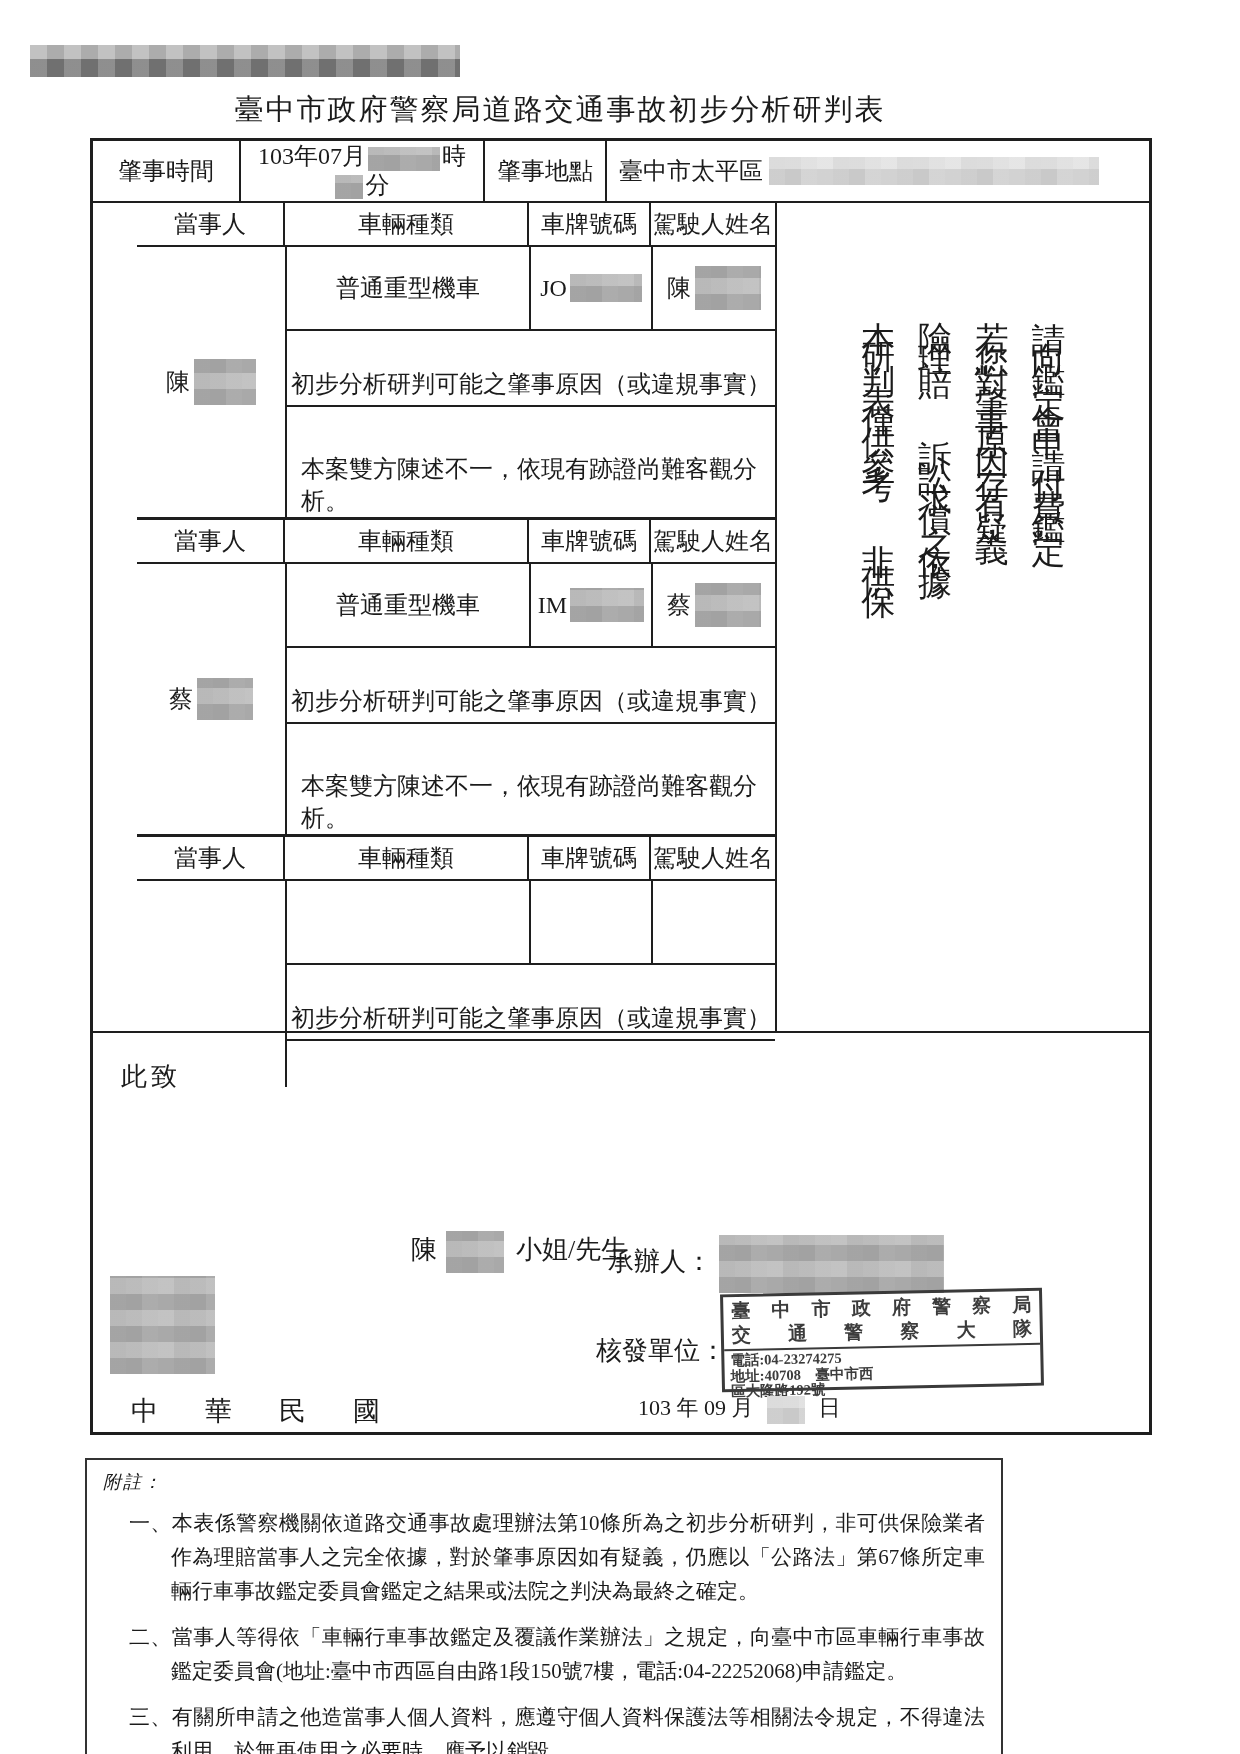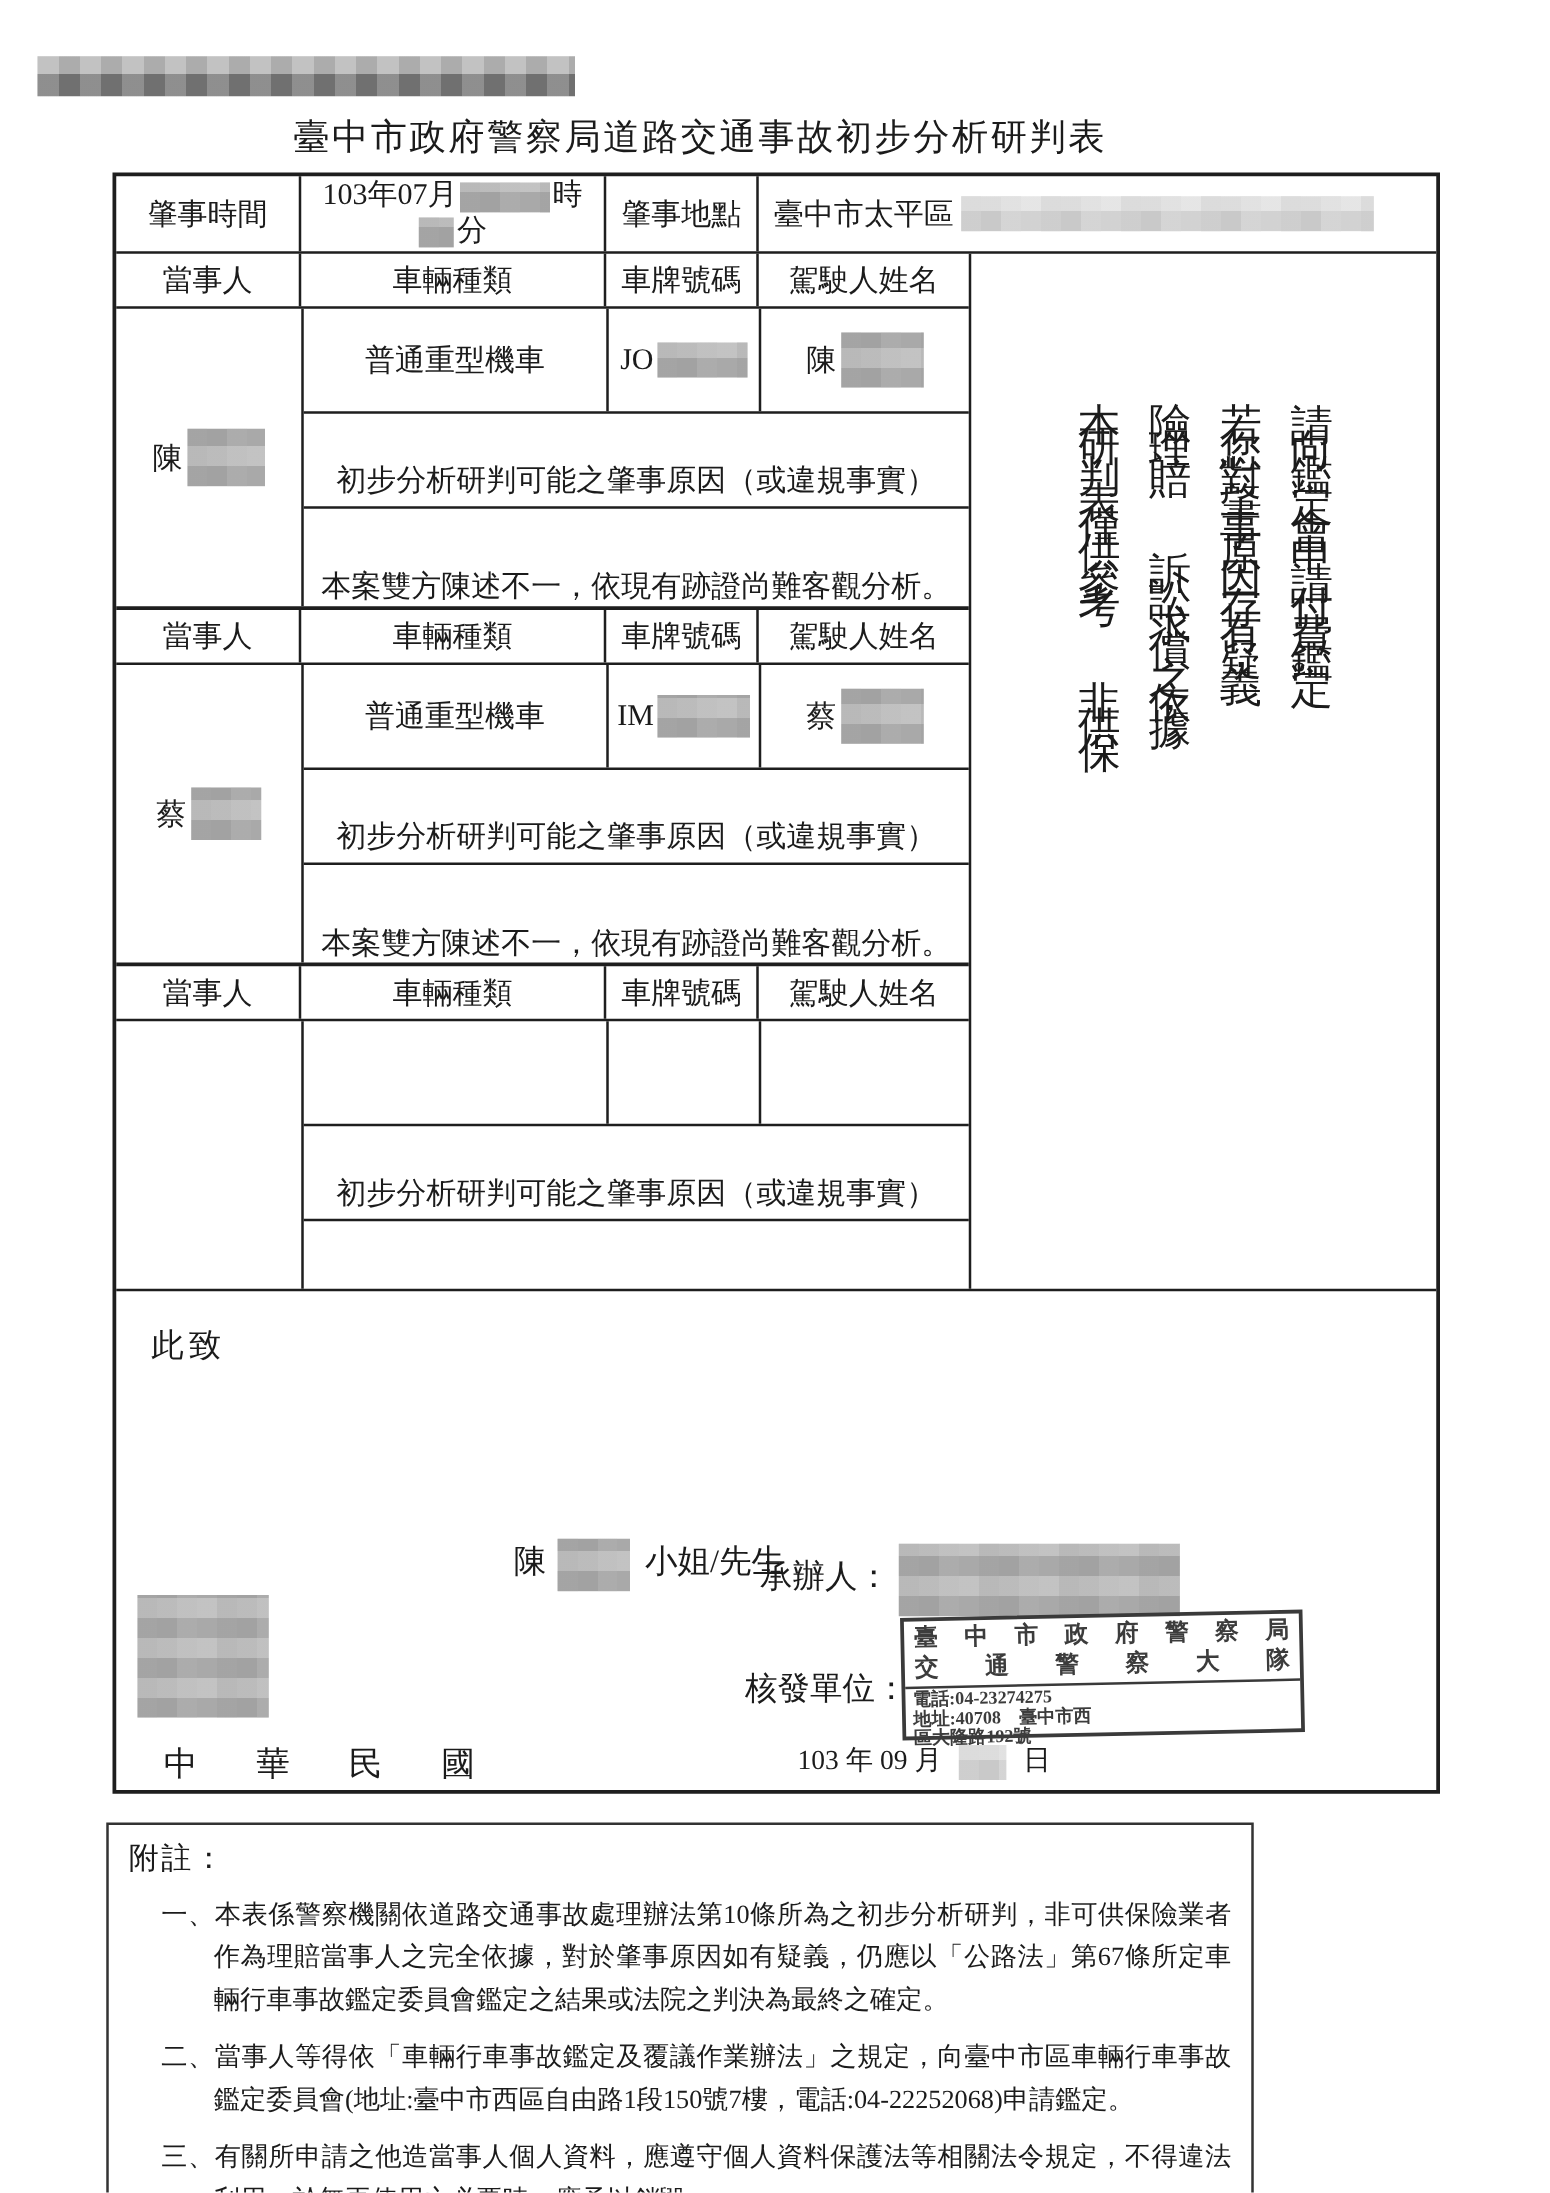--- a/index.html
+++ b/index.html
@@ -37,21 +37,21 @@
     display:flex;flex-direction:column;font-size:24px;
   }
   .row-a{display:flex;height:60px;border-bottom:2px solid #1e1e1e;flex:0 0 auto;}
   .cell{box-sizing:border-box;display:flex;align-items:center;justify-content:center;}
   .bR{border-right:2px solid #1e1e1e;}
   .w1{width:148px;} .w2{width:244px;} .w3{width:122px;}
   .time-cell{flex-direction:column;justify-content:center;line-height:1.2;}
   .loc-cell{flex:1;justify-content:flex-start;padding-left:12px;}
   .body-row{display:flex;flex:1 1 auto;min-height:0;}
   .parties{width:682px;display:flex;flex-direction:column;box-sizing:border-box;}
-  .section{flex:1 1 0;display:flex;flex-direction:column;box-sizing:border-box;}
+  .section{flex:1 1 0;display:flex;flex-direction:column;box-sizing:border-box;margin-left:44px;}
   .section.sepB{border-bottom:3px solid #1e1e1e;}
   .sec-header{display:flex;height:42px;border-bottom:2px solid #1e1e1e;flex:0 0 auto;}
   .sec-body{display:flex;flex:1 1 auto;min-height:0;}
   .name-cell{width:150px;border-right:2px solid #1e1e1e;box-sizing:border-box;
     display:flex;align-items:center;justify-content:center;gap:4px;}
   .sec-right{flex:1;display:flex;flex-direction:column;min-width:0;gap:32px;}
   .vehicle-row{display:flex;height:82px;border-bottom:2px solid #1e1e1e;flex:0 0 auto;}
   .cause-header{height:42px;border-bottom:2px solid #1e1e1e;display:flex;align-items:center;justify-content:center;flex:0 0 auto;}
   .analysis{flex:1;padding:14px 14px 0 14px;text-align:left;box-sizing:border-box;}
   
@@ -74,21 +74,21 @@
     display:flex;flex-direction:column;justify-content:space-around;}
   .stamp-top div{font-size:19px;font-weight:bold;line-height:1.1;text-align:justify;text-align-last:justify;}
   .stamp-bot{flex:1;padding:2px 6px 0;font-size:14.5px;font-weight:bold;line-height:1.08;}
   .era{position:absolute;left:38px;top:360px;font-size:27px;letter-spacing:10px;white-space:nowrap;}
   .date-line{position:absolute;left:545px;top:360px;font-size:22px;white-space:nowrap;}
   
   .notes{
     position:absolute;left:85px;top:1458px;width:918px;min-height:252px;
     border:2px solid #333;box-sizing:border-box;padding:10px 16px 16px;font-size:21px;
   }
-  .notes-label{font-size:24px;letter-spacing:2px;}
+  .notes-label{font-size:18px;letter-spacing:2px;font-style:italic;}
   .note-item{margin:12px 0 0 26px;padding-left:2em;text-indent:-2em;line-height:1.62;text-align:justify;}
   .topbar{position:absolute;left:30px;top:45px;width:430px;height:32px;}
 </style>
 </head>
 <body>
 
 <div class="topbar pix dark"></div>
 
 <div class="title">臺中市政府警察局道路交通事故初步分析研判表</div>
 

